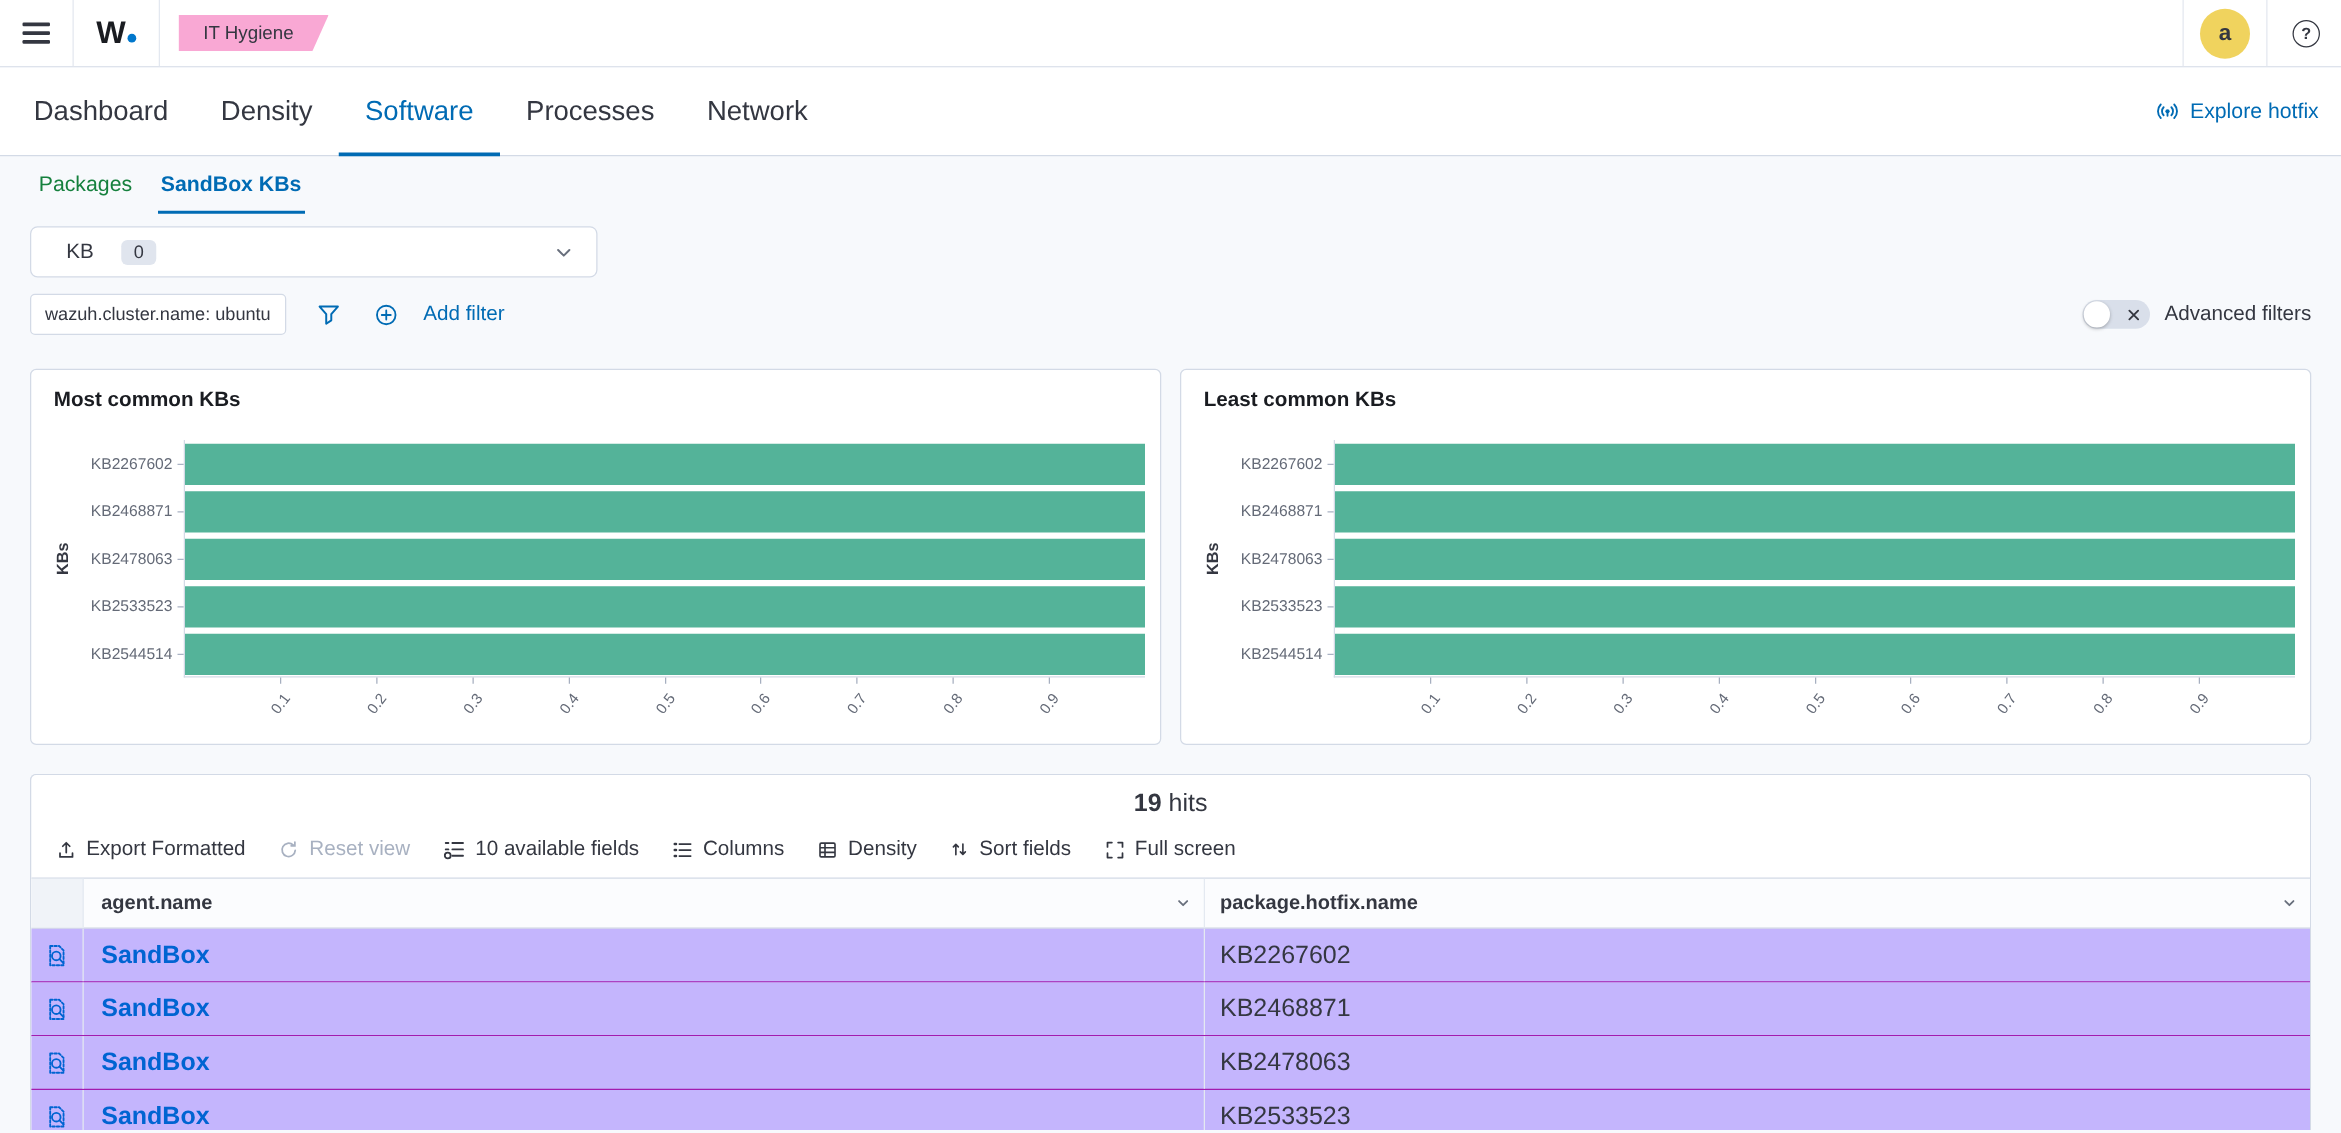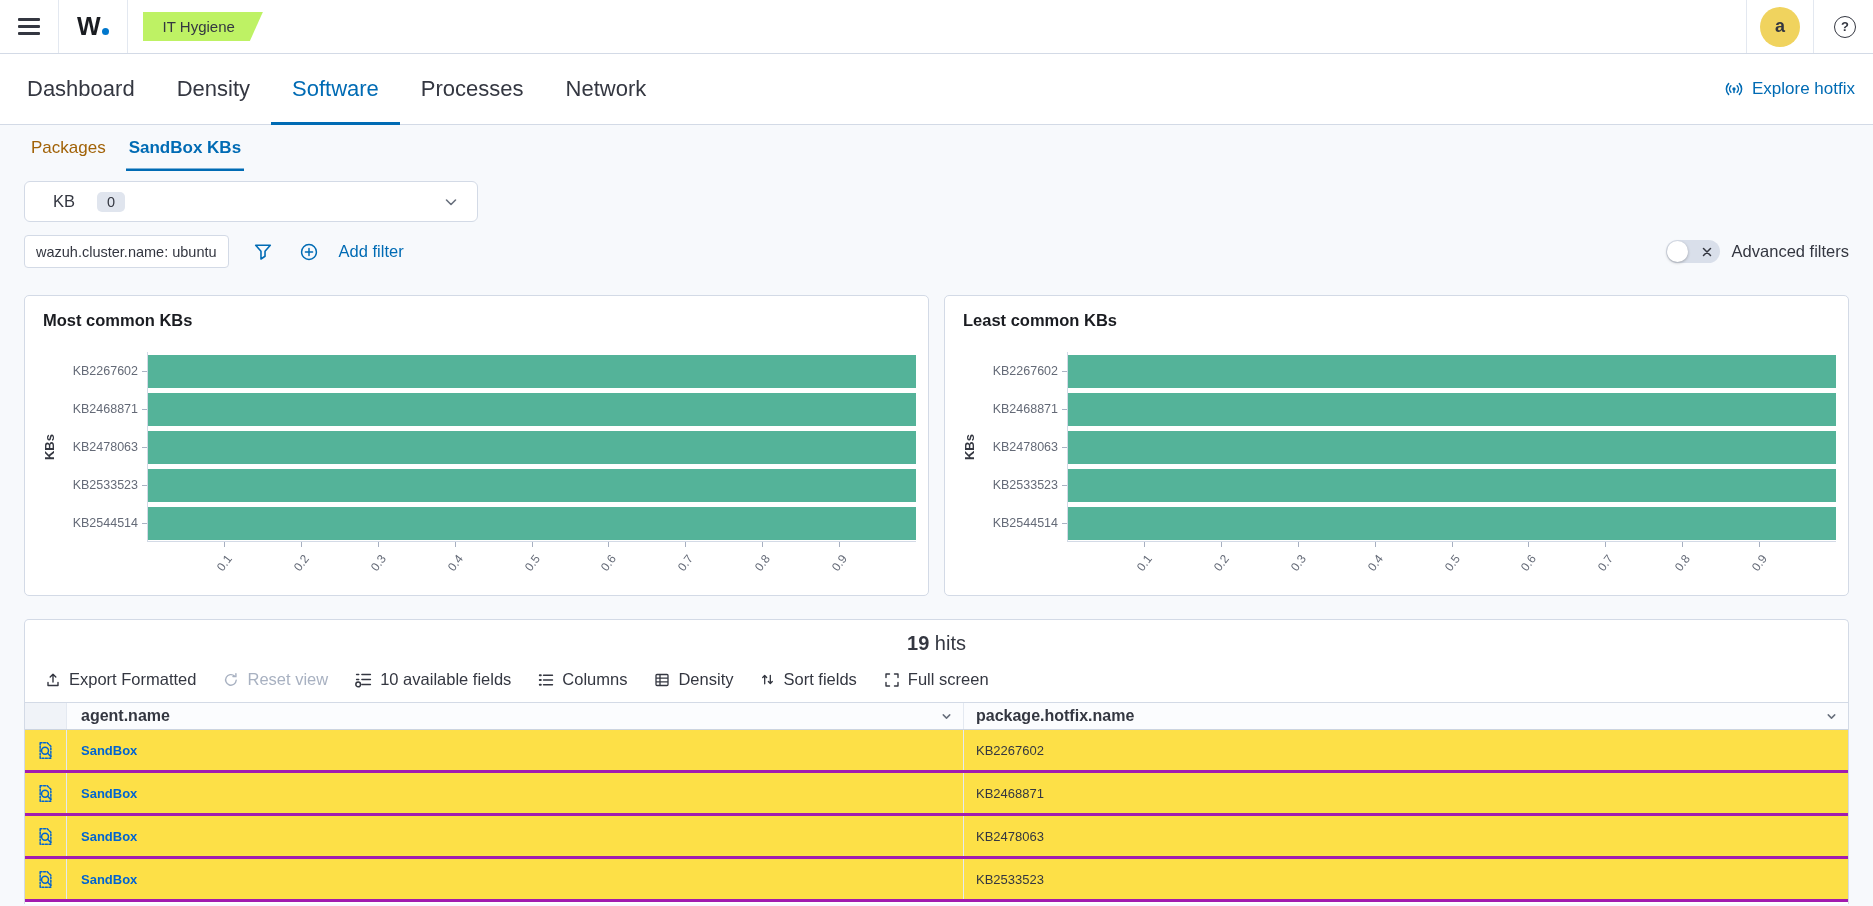--- a/index.html
+++ b/index.html
@@ -7,36 +7,36 @@
   body { font-family:"Liberation Sans", sans-serif; background:#f7f9fc; color:#343741; }
 
   
   .top-header { height:54px; background:#fff; border-bottom:1px solid #d3dae6; display:flex; align-items:center; }
   .menu-btn { padding:0 18px; height:100%; display:flex; align-items:center; cursor:pointer; }
   .hamburger { width:22px; height:17px; display:flex; flex-direction:column; justify-content:space-between; }
   .hamburger span { height:2.6px; background:#343741; border-radius:1px; }
   .vdiv { width:1px; height:100%; background:#e3e8f0; }
   .logo { padding:0 18px; font-size:25px; font-weight:800; color:#1a1c21; letter-spacing:-1px; display:flex; align-items:baseline; cursor:pointer; }
   .logo-dot { width:7px; height:7px; border-radius:50%; background:#0077cc; margin-left:2px; }
-  .breadcrumb { margin-left:15px; background:#bef264; color:#343741; font-size:15px; padding:6px 28px 6px 20px; clip-path:polygon(0 0,100% 0,calc(100% - 13px) 100%,0 100%); cursor:pointer; }
+  .breadcrumb { margin-left:15px; background:#f9a8d4; color:#343741; font-size:15px; padding:6px 28px 6px 20px; clip-path:polygon(0 0,100% 0,calc(100% - 13px) 100%,0 100%); cursor:pointer; }
   .header-right { margin-left:auto; display:flex; align-items:center; height:100%; }
   .avatar { width:40px; height:40px; border-radius:50%; background:#f0d35e; color:#343741; font-size:18px; font-weight:700; display:flex; align-items:center; justify-content:center; margin:0 13px; cursor:pointer; }
   .help-icon { width:22px; height:22px; border:1.7px solid #343741; border-radius:50%; margin:0 17px 0 20px; display:flex; align-items:center; justify-content:center; font-size:13px; font-weight:700; cursor:pointer; }
   .help-icon::after { content:"?"; }
 
   
   .nav-row { height:71px; background:#fff; border-bottom:1px solid #d3dae6; display:flex; align-items:center; padding-left:6px; }
   .nav-tab { position:relative; height:100%; display:flex; align-items:center; padding:0 21px; font-size:22px; color:#343741; cursor:pointer; }
   .nav-tab.active { color:#006bb4; }
   .nav-tab.active::after { content:""; position:absolute; left:0; right:0; bottom:-1px; height:3px; background:#006bb4; }
   .explore-agent { margin-left:auto; margin-right:18px; display:flex; align-items:center; gap:8px; color:#006bb4; font-size:17px; cursor:pointer; }
 
   
   .subtabs { height:46px; display:flex; padding-left:28px; gap:17px; }
-  .subtab { display:flex; align-items:center; font-size:17px; color:#a16207; cursor:pointer; padding:0 3px; }
+  .subtab { display:flex; align-items:center; font-size:17px; color:#15803d; cursor:pointer; padding:0 3px; }
   .subtab.active { color:#006bb4; font-weight:700; box-shadow:inset 0 -2.5px 0 #006bb4; }
 
   
   .kb-select { margin:10px 0 0 24px; width:454px; height:41px; background:#fff; border:1px solid #d3dae6; border-radius:6px; display:flex; align-items:center; padding:0 18px 0 28px; font-size:16.5px; cursor:pointer; }
   .kb-badge { margin-left:22px; background:#e0e5ee; border-radius:5px; padding:2px 10px; font-size:14.5px; }
   .kb-select .chev { margin-left:auto; }
 
   
   .filter-row { margin:13px 24px 0; display:flex; align-items:center; }
   .filter-chip { height:33px; background:#fff; border:1px solid #d3dae6; border-radius:4px; padding:0 11px; display:flex; align-items:center; font-size:14.5px; cursor:pointer; }
@@ -66,26 +66,26 @@
   .xtick { position:absolute; top:0; width:1px; height:5px; background:#a6afc0; }
   .xtick-label { position:absolute; top:10px; font-size:12px; color:#646a77; white-space:nowrap; transform:translateX(-100%) rotate(-52deg); transform-origin:100% 0; }
 
   
   .results { margin:23px 24px 0; height:285px; background:#fff; border:1px solid #d3dae6; border-bottom:none; border-radius:5px 5px 0 0; overflow:hidden; }
   .hits { padding-top:12px; text-align:center; font-size:20px; color:#343741; }
   .hits .n { font-weight:700; }
   .toolbar { display:flex; align-items:center; gap:27px; padding:15px 20px 13px; }
   .tb { display:flex; align-items:center; gap:8px; font-size:16.5px; color:#343741; cursor:pointer; }
   .tb.disabled { color:#a8b1c1; cursor:default; }
-  .grid-header { display:flex; height:28px; border-top:1px solid #d3dae6; border-bottom:1px solid #ccd4e0; background:#fbfcfe; font-weight:700; font-size:16px; }
+  .grid-header { display:flex; height:41px; border-top:1px solid #d3dae6; border-bottom:1px solid #ccd4e0; background:#fbfcfe; font-weight:700; font-size:16px; }
   .cell-control { width:42px; border-right:1px solid #e4e9f1; display:flex; align-items:center; justify-content:center; flex:0 0 auto; }
   .grid-header .cell-control { background:#f0f3f8; }
   .cell-agent { width:897px; border-right:1px solid #e4e9f1; display:flex; align-items:center; justify-content:space-between; padding:0 10px 0 14px; flex:0 0 auto; }
   .cell-package { flex:1; display:flex; align-items:center; justify-content:space-between; padding:0 10px 0 12px; }
-  .grid-row { display:flex; height:43px; border-bottom:3px solid #a21caf; background:#fde047; font-size:13px; }
+  .grid-row { display:flex; height:43px; border-bottom:1px solid #a21caf; background:#c4b5fd; font-size:20px; }
   .agent-link { color:#0064d2; font-weight:600; cursor:pointer; }
   .kb-val { color:#343741; }
   svg { display:block; }
 </style>
 </head>
 <body>
 
 <header class="top-header">
   <div class="menu-btn">
     <div class="hamburger">

